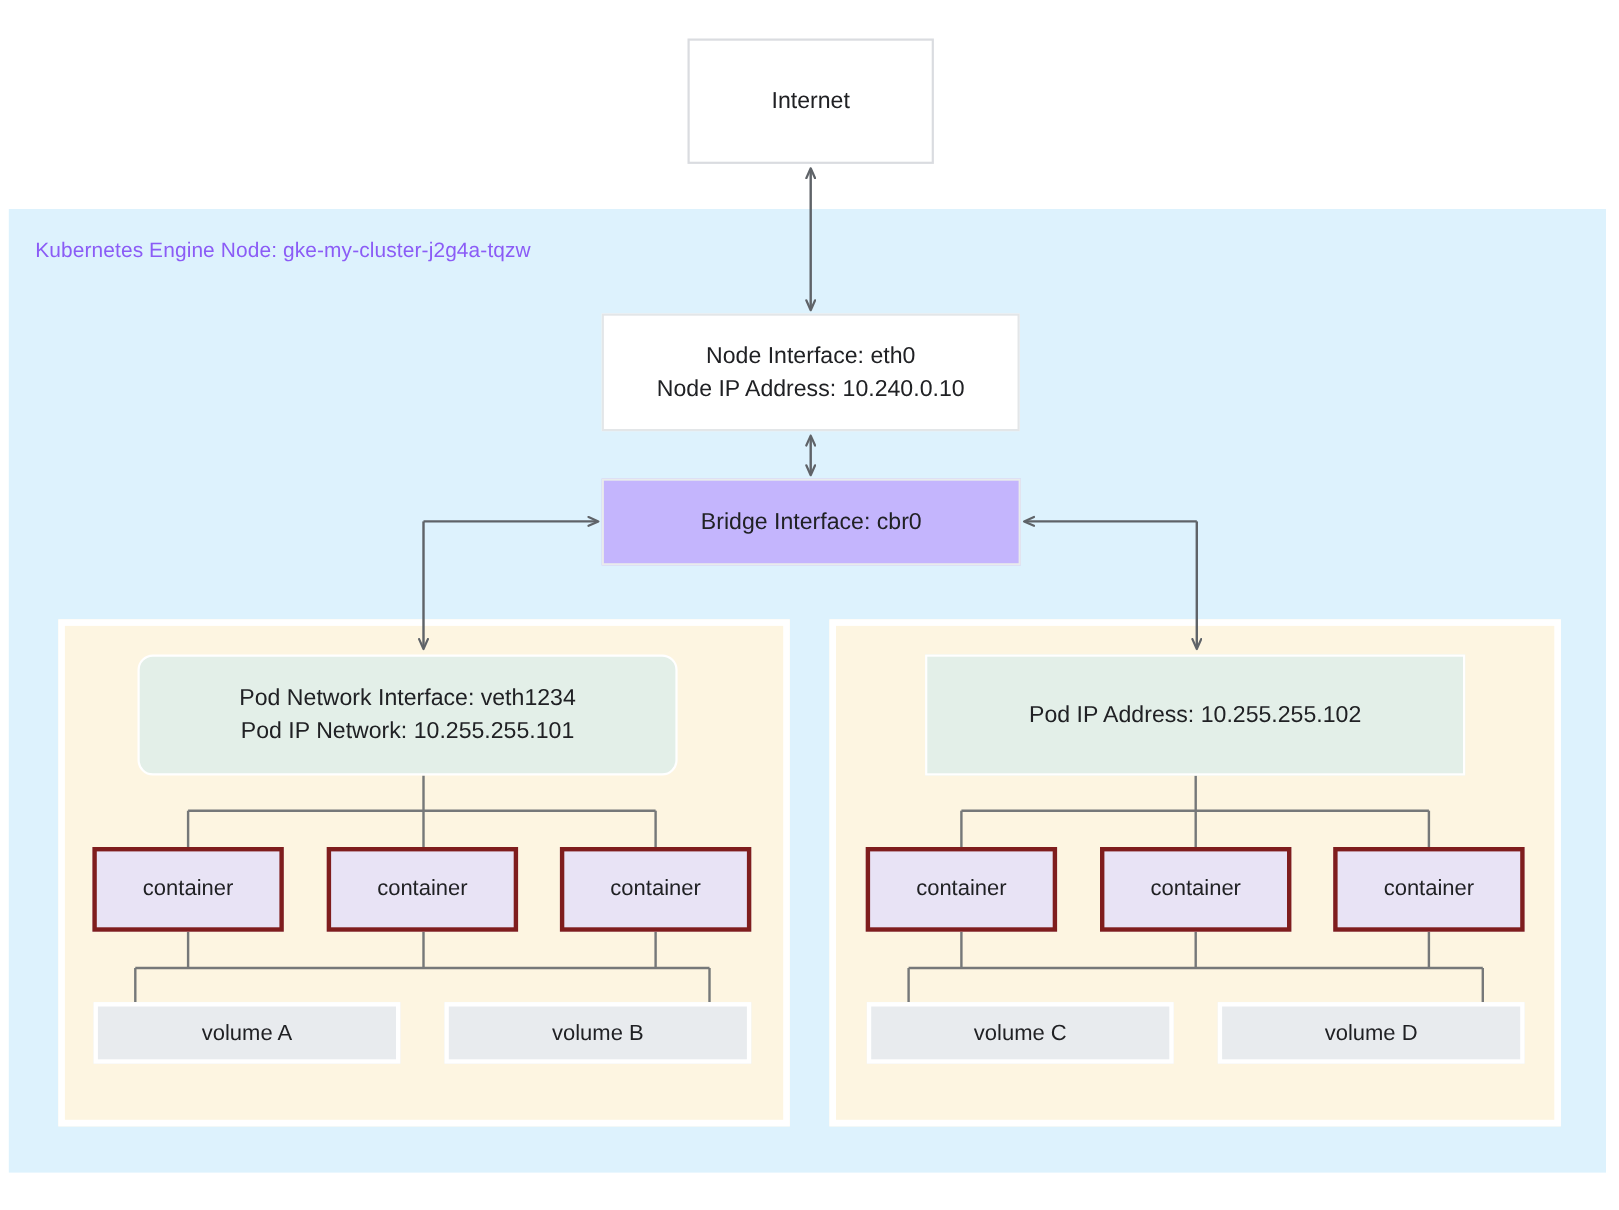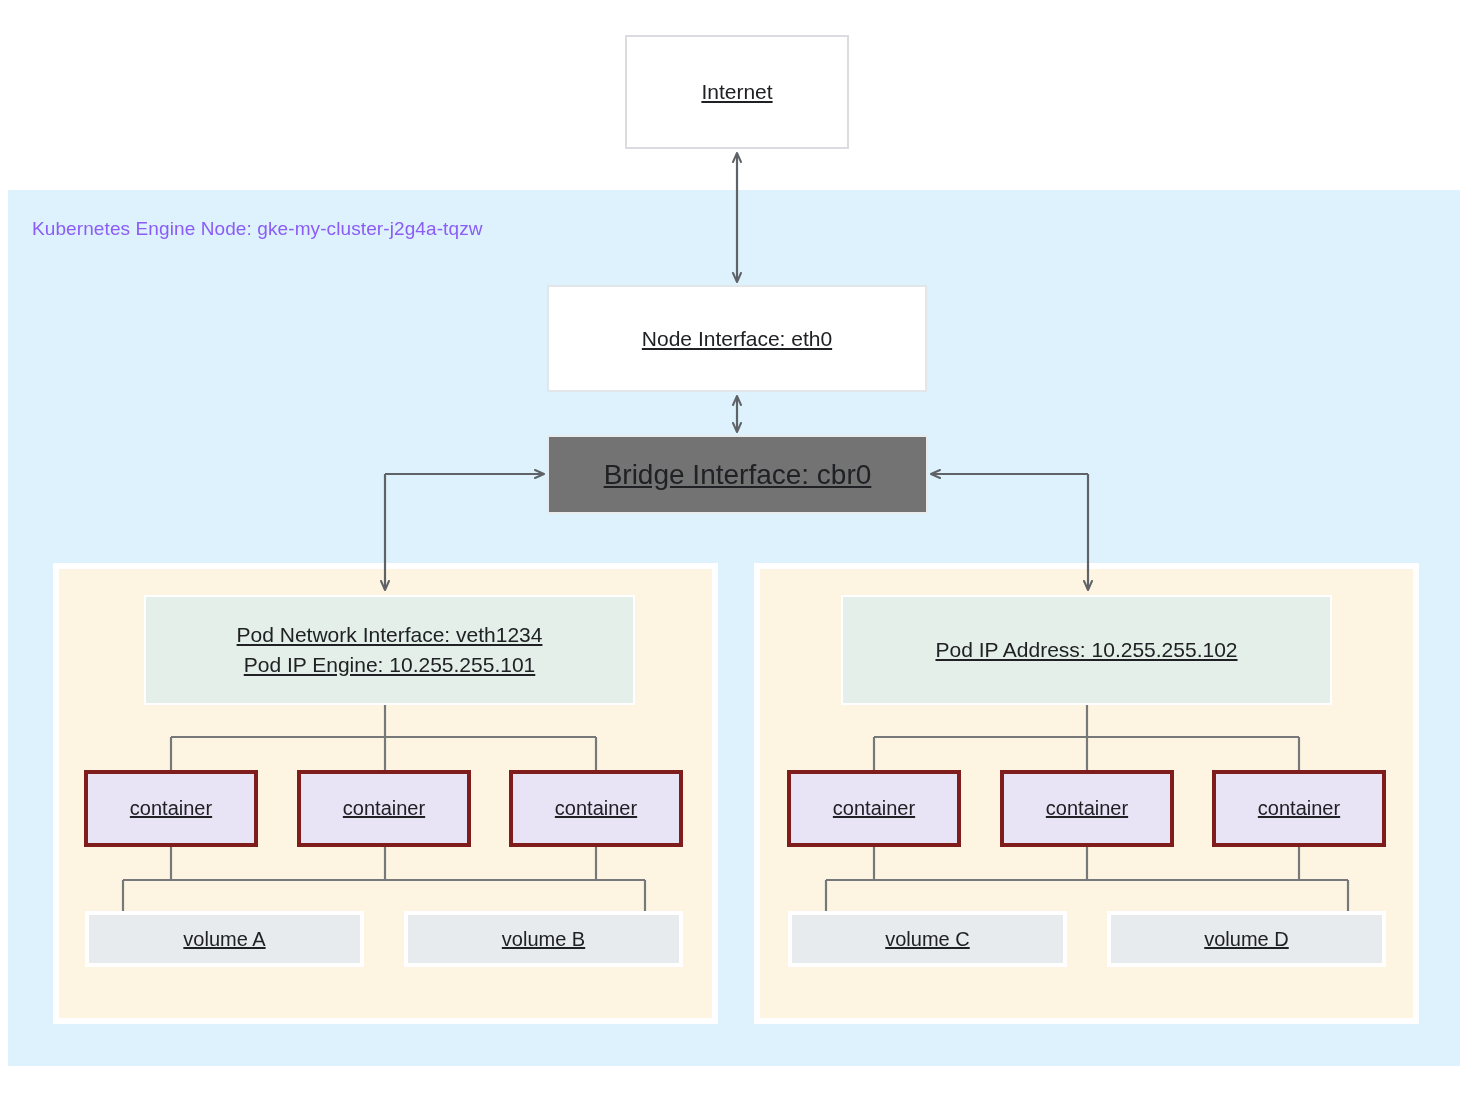--- a/index.html
+++ b/index.html
@@ -75,46 +75,46 @@
     font-size: 21px;
   }
   .box-node-iface {
     left: 547px; top: 285px; width: 380px; height: 107px;
     background: #ffffff;
     border: 2px solid #e3e6e8;
     font-size: 21px;
   }
   .box-bridge {
     left: 547px; top: 435px; width: 381px; height: 79px;
-    background: #737373;
+    background: #c4b5fd;
     border: 2px solid #e9ebec;
-    font-size: 28px;
+    font-size: 21px;
   }
   .box-pod-iface {
     top: 595px; width: 491px; height: 110px;
     background: #e3efe8;
     border: 2px solid #ffffff;
     font-size: 21px;
   }
-  .box-pod-iface.left  { left: 144px; }
+  .box-pod-iface.left  { left: 125px; border-radius: 14px; }
   .box-pod-iface.right { left: 841px; }
 
   .box-container {
     top: 770px; width: 174px; height: 77px;
     background: #e8e3f5;
     border: 4px solid #7f1d1d;
     font-size: 20px;
   }
   .box-volume {
     top: 911px; width: 279px; height: 56px;
     background: #e8ebee;
     border: 4px solid #ffffff;
     font-size: 20px;
   }
-  .ln { display: block; text-decoration: underline; }
+  .ln { display: block; }
 </style>
 </head>
 <body>
 
 <div id="diagram-root">
 
   <div class="panel-node"></div>
   <div class="node-label">Kubernetes Engine Node: gke-my-cluster-j2g4a-tqzw</div>
 
   <div class="panel-pod left"></div>
@@ -169,29 +169,30 @@
       <line x1="1348" y1="880" x2="1348" y2="911"></line>
     </g>
   </svg>
 
   <div class="box box-internet">
     <span class="ln">Internet</span>
   </div>
 
   <div class="box box-node-iface">
     <span class="ln">Node Interface: eth0</span>
+    <span class="ln">Node IP Address: 10.240.0.10</span>
   </div>
 
   <div class="box box-bridge">
     <span class="ln">Bridge Interface: cbr0</span>
   </div>
 
   <div class="box box-pod-iface left">
     <span class="ln">Pod Network Interface: veth1234</span>
-    <span class="ln">Pod IP Engine: 10.255.255.101</span>
+    <span class="ln">Pod IP Network: 10.255.255.101</span>
   </div>
   <div class="box box-container" style="left:84px;">
     <span class="ln">container</span>
   </div>
   <div class="box box-container" style="left:297px;">
     <span class="ln">container</span>
   </div>
   <div class="box box-container" style="left:509px;">
     <span class="ln">container</span>
   </div>

